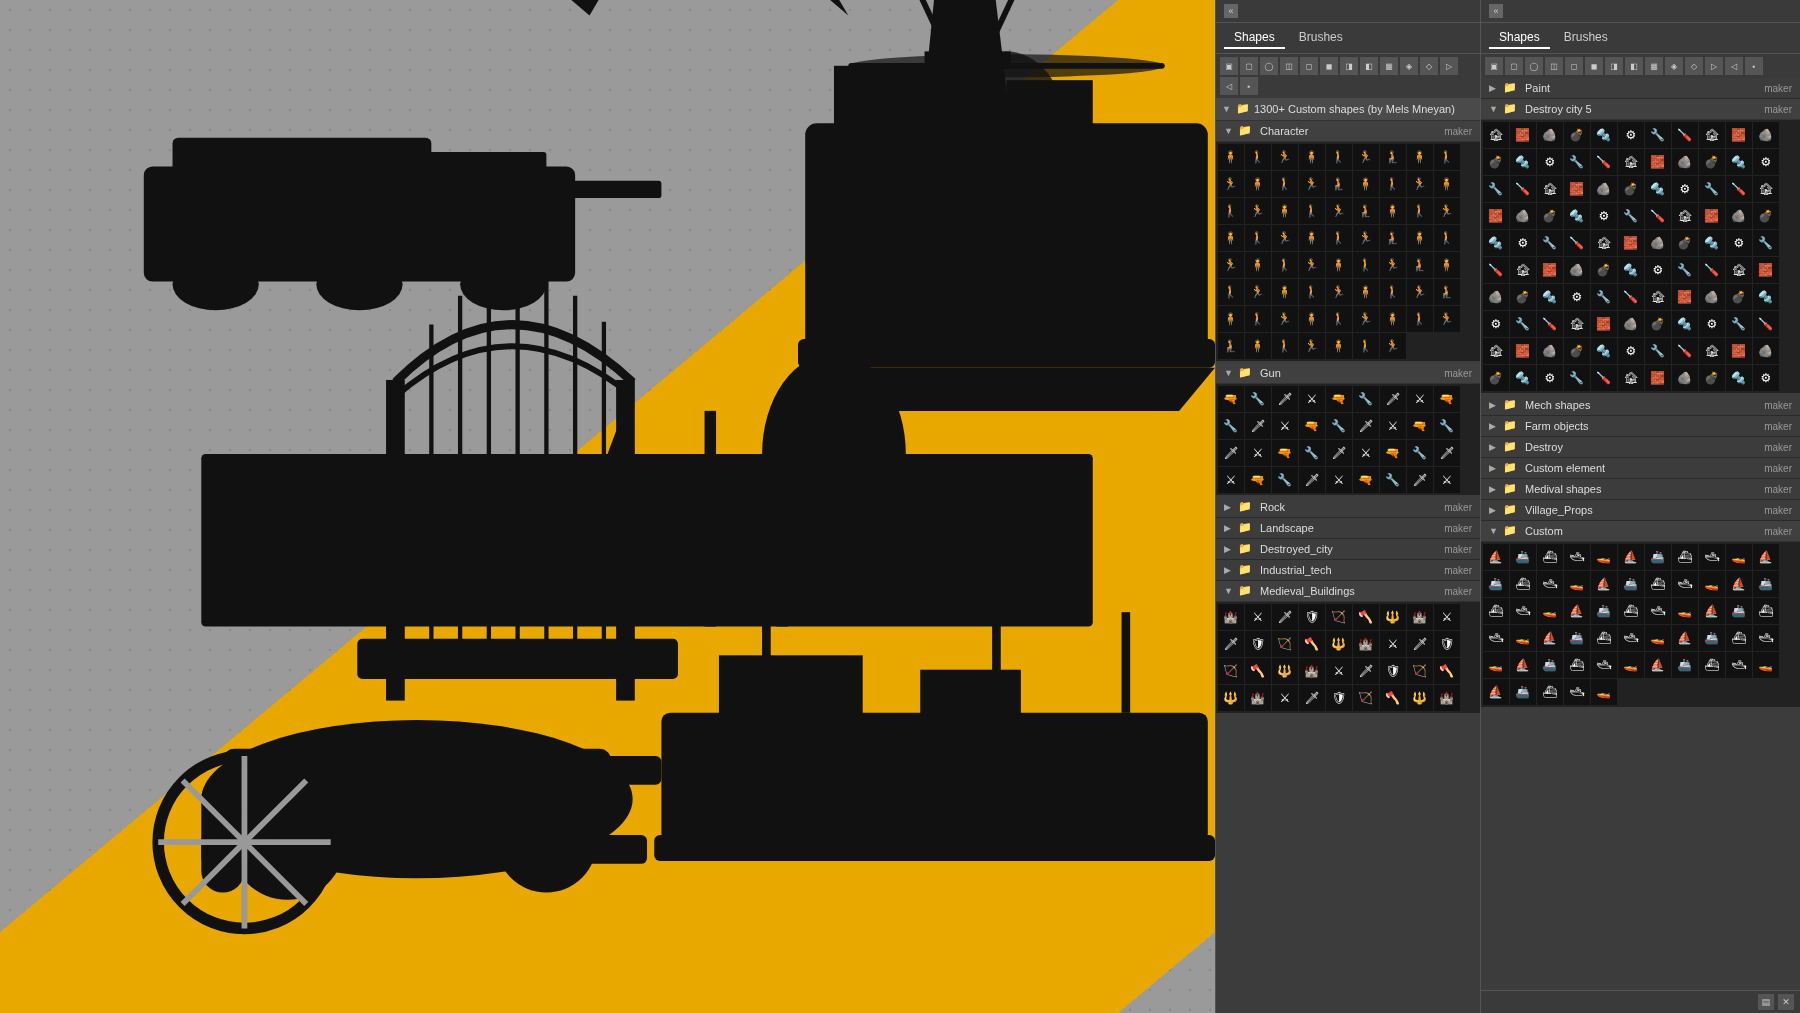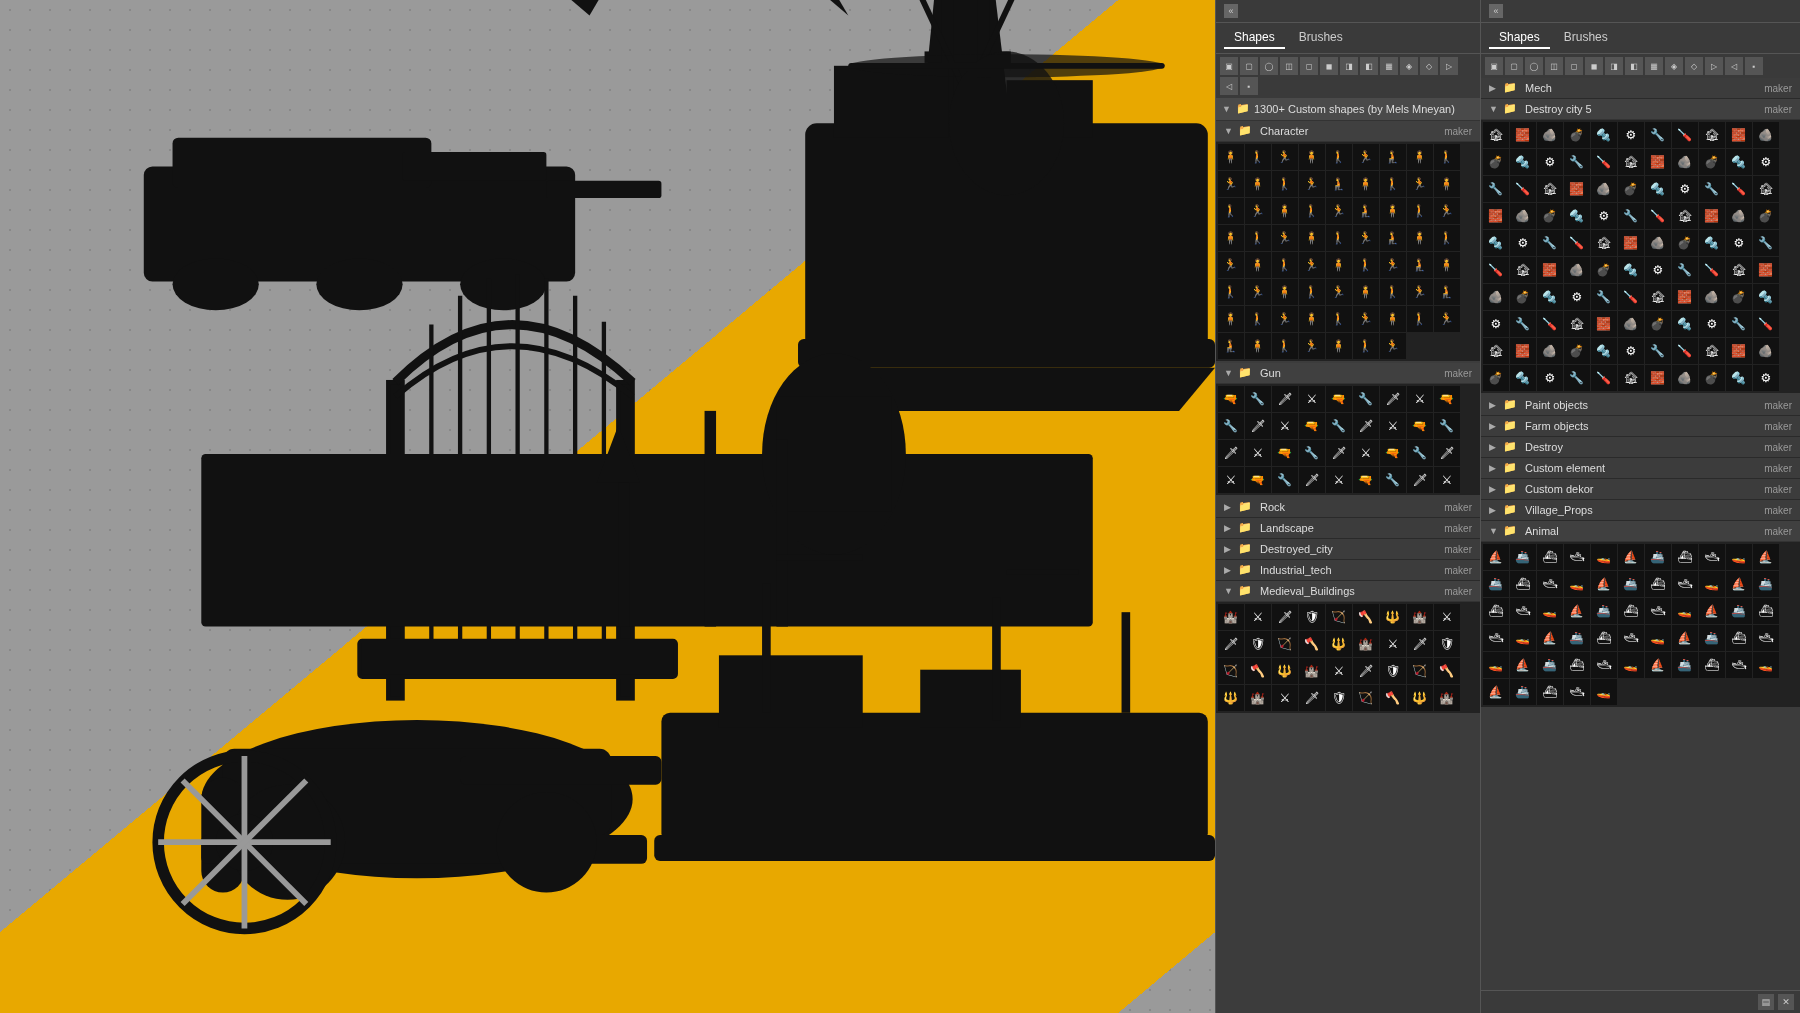--- a/index.html
+++ b/index.html
@@ -680,21 +680,21 @@
     <div class="toolbar-icon">▷</div>
     <div class="toolbar-icon">◁</div>
     <div class="toolbar-icon">▪</div>
   </div>
 
   <div class="panel-content">
 
     <div class="collapsed-group">
       <span class="chevron">▶</span>
       <span class="folder-icon">📁</span>
-      <span class="group-name">Mech</span>
+      <span class="group-name">Paint</span>
       <span class="group-meta">maker</span>
     </div>
 
     <div class="group-section">
       <div class="group-header">
         <span class="chevron">▼</span>
         <span class="folder-icon">📁</span>
         <span class="group-name">Destroy city 5</span>
         <span class="group-meta">maker</span>
       </div>
@@ -808,21 +808,21 @@
           <div class="shape-cell" style="font-size: 12px;">🪨</div>
           <div class="shape-cell" style="font-size: 12px;">💣</div>
           <div class="shape-cell" style="font-size: 12px;">🔩</div>
           <div class="shape-cell" style="font-size: 12px;">⚙</div>
         </div>
     </div>
 
     <div class="collapsed-group">
       <span class="chevron">▶</span>
       <span class="folder-icon">📁</span>
-      <span class="group-name">Paint objects</span>
+      <span class="group-name">Mech shapes</span>
       <span class="group-meta">maker</span>
     </div>
 
     <div class="collapsed-group">
       <span class="chevron">▶</span>
       <span class="folder-icon">📁</span>
       <span class="group-name">Farm objects</span>
       <span class="group-meta">maker</span>
     </div>
 
@@ -836,36 +836,36 @@
     <div class="collapsed-group">
       <span class="chevron">▶</span>
       <span class="folder-icon">📁</span>
       <span class="group-name">Custom element</span>
       <span class="group-meta">maker</span>
     </div>
 
     <div class="collapsed-group">
       <span class="chevron">▶</span>
       <span class="folder-icon">📁</span>
-      <span class="group-name">Custom dekor</span>
+      <span class="group-name">Medival shapes</span>
       <span class="group-meta">maker</span>
     </div>
 
     <div class="collapsed-group">
       <span class="chevron">▶</span>
       <span class="folder-icon">📁</span>
       <span class="group-name">Village_Props</span>
       <span class="group-meta">maker</span>
     </div>
 
     <div class="group-section">
       <div class="group-header">
         <span class="chevron">▼</span>
         <span class="folder-icon">📁</span>
-        <span class="group-name">Animal</span>
+        <span class="group-name">Custom</span>
         <span class="group-meta">maker</span>
       </div>
       <div class="shape-grid-wide" id="ships-grid">
       <div class="shape-cell" style="font-size: 12px;">⛵</div>
           <div class="shape-cell" style="font-size: 12px;">🚢</div>
           <div class="shape-cell" style="font-size: 12px;">⛴</div>
           <div class="shape-cell" style="font-size: 12px;">🛥</div>
           <div class="shape-cell" style="font-size: 12px;">🚤</div>
           <div class="shape-cell" style="font-size: 12px;">⛵</div>
           <div class="shape-cell" style="font-size: 12px;">🚢</div>

